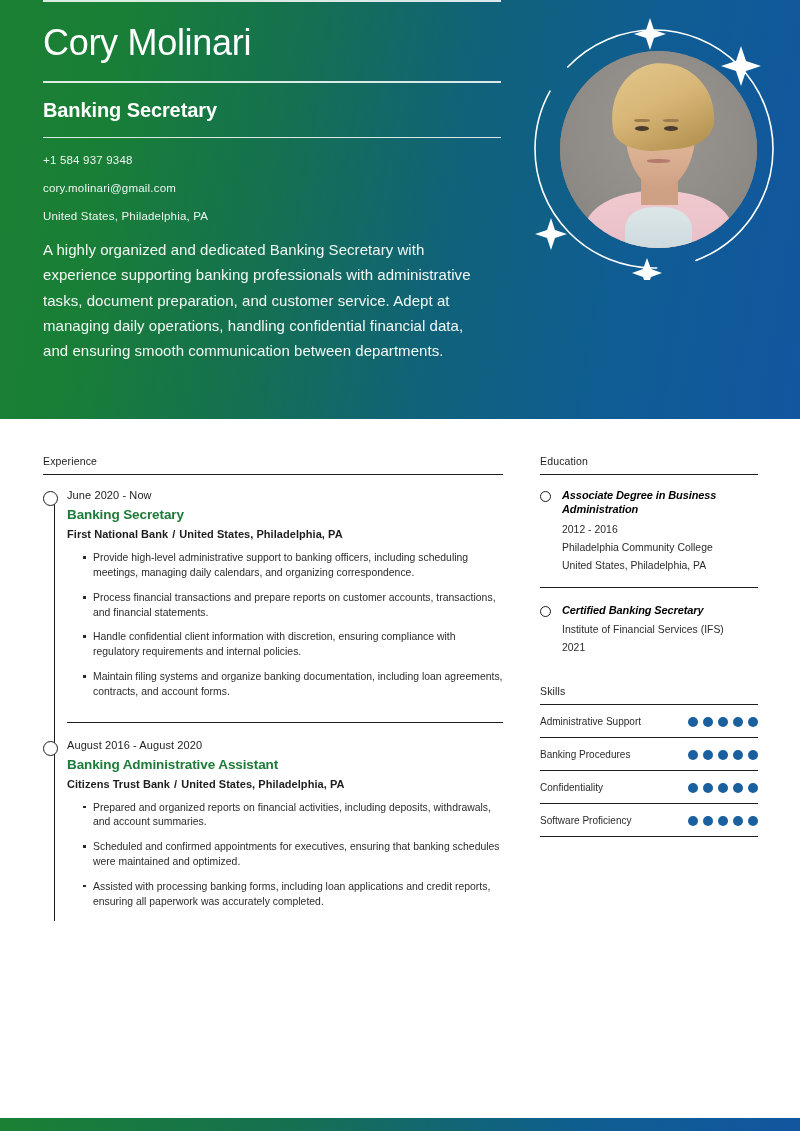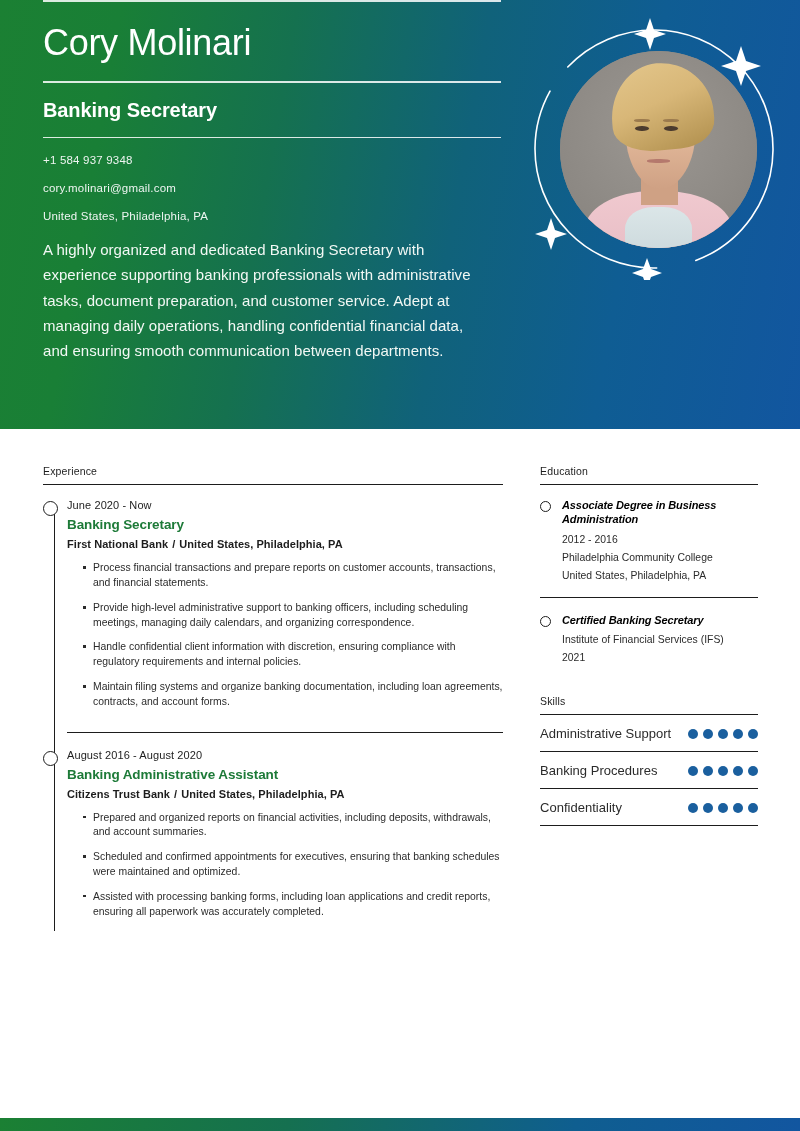--- a/index.html
+++ b/index.html
@@ -63,21 +63,21 @@
     background:linear-gradient(180deg,#dbe6e8 0%,#cddadd 100%);
     border-radius:42% 42% 0 0 / 48% 48% 0 0;
   }
   .ph-eye { position:absolute; width:7%; height:2.6%; background:#4b3b2e; border-radius:50%; top:38%; }
   .ph-eye.l { left:38%; } .ph-eye.r { left:53%; }
   .ph-brow { position:absolute; width:8%; height:1.6%; background:#9c7b4e; border-radius:40%; top:34.5%; }
   .ph-brow.l { left:37.5%; } .ph-brow.r { left:52.5%; }
   .ph-mouth { position:absolute; left:44%; top:55%; width:12%; height:1.8%; background:#b5796d; border-radius:40%; }
 
   
-  .body-area { position:absolute; left:0; top:429px; width:800px; height:673px; background:#fff; }
+  .body-area { position:absolute; left:0; top:419px; width:800px; height:673px; background:#fff; }
 
   .col-main { position:absolute; left:43px; top:36px; width:460px; }
   .col-side { position:absolute; left:540px; top:36px; width:218px; }
 
   .sec-label { font-size:10.5px; color:#1d1d1d; font-weight:400; letter-spacing:0.15px; }
   .sec-rule { height:1.4px; background:#1d1d1d; margin-top:7px; }
 
   
   .timeline { position:relative; padding-left:24px; margin-top:14px; }
   .tl-line { position:absolute; left:10.5px; top:12px; bottom:0; width:1.2px; background:#1d1d1d; }
@@ -112,21 +112,21 @@
   .edu-meta { font-size:10.4px; color:#2b2b2b; margin-top:7px; letter-spacing:0.02px; }
   .edu-sep { height:1.3px; background:#1d1d1d; margin:16px 0 15px 0; }
 
   
   .skills-block { margin-top:32px; }
   .skill-row {
     display:flex; align-items:center; justify-content:space-between;
     padding:11px 0 10px 0; border-bottom:1.2px solid #1d1d1d;
   }
   .skill-row:first-of-type { border-top:none; }
-  .skill-name { font-size:13px; color:#2b2b2b; letter-spacing:0.02px; }
+  .skill-name { font-size:10px; color:#2b2b2b; letter-spacing:0.02px; }
   .dots { display:flex; gap:5px; }
   .dot { width:10px; height:10px; border-radius:50%; background:#1a5f9e; }
 
   
   .footer {
     position:absolute; left:0; top:1118px; width:800px; height:13px;
     background: linear-gradient(100deg, #1b8033 0%, #157050 36%, #0f5e90 72%, #1256a0 100%);
   }
 </style>
 </head>
@@ -188,22 +188,22 @@
 
       <div class="timeline">
         <div class="tl-line"></div>
 
         <div class="tl-item">
           <div class="tl-dot"></div>
           <div class="tl-date">June 2020 - Now</div>
           <div class="tl-role">Banking Secretary</div>
           <div class="tl-org"><span>First National Bank</span><span class="slash">/</span><span>United States, Philadelphia, PA</span></div>
           <ul class="bullets">
+            <li>Provide high-level administrative support to banking officers, including scheduling meetings, managing daily calendars, and organizing correspondence.</li>
             <li>Process financial transactions and prepare reports on customer accounts, transactions, and financial statements.</li>
-            <li>Provide high-level administrative support to banking officers, including scheduling meetings, managing daily calendars, and organizing correspondence.</li>
             <li>Handle confidential client information with discretion, ensuring compliance with regulatory requirements and internal policies.</li>
             <li>Maintain filing systems and organize banking documentation, including loan agreements, contracts, and account forms.</li>
           </ul>
         </div>
 
         <div class="entry-sep"></div>
 
         <div class="tl-item">
           <div class="tl-dot"></div>
           <div class="tl-date">August 2016 - August 2020</div>
@@ -272,19 +272,29 @@
           <span class="skill-name">Confidentiality</span>
           <span class="dots">
             <span class="dot"></span>
             <span class="dot"></span>
             <span class="dot"></span>
             <span class="dot"></span>
             <span class="dot"></span>
           </span>
         </div>
 
+        <div class="skill-row">
+          <span class="skill-name">Software Proficiency</span>
+          <span class="dots">
+            <span class="dot"></span>
+            <span class="dot"></span>
+            <span class="dot"></span>
+            <span class="dot"></span>
+            <span class="dot"></span>
+          </span>
+        </div>
       </div>
 
     </div>
   </div>
 
   <div class="footer"></div>
 </div>
 
 </body></html>

